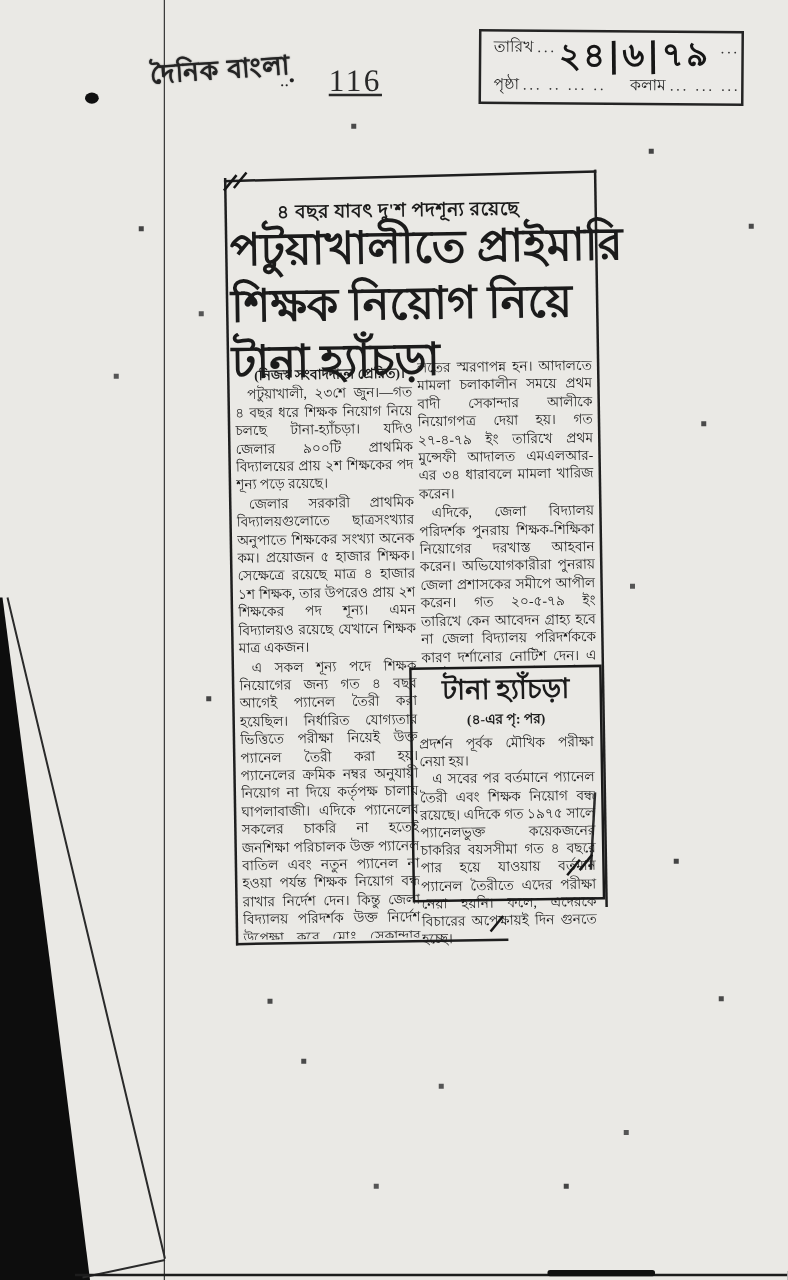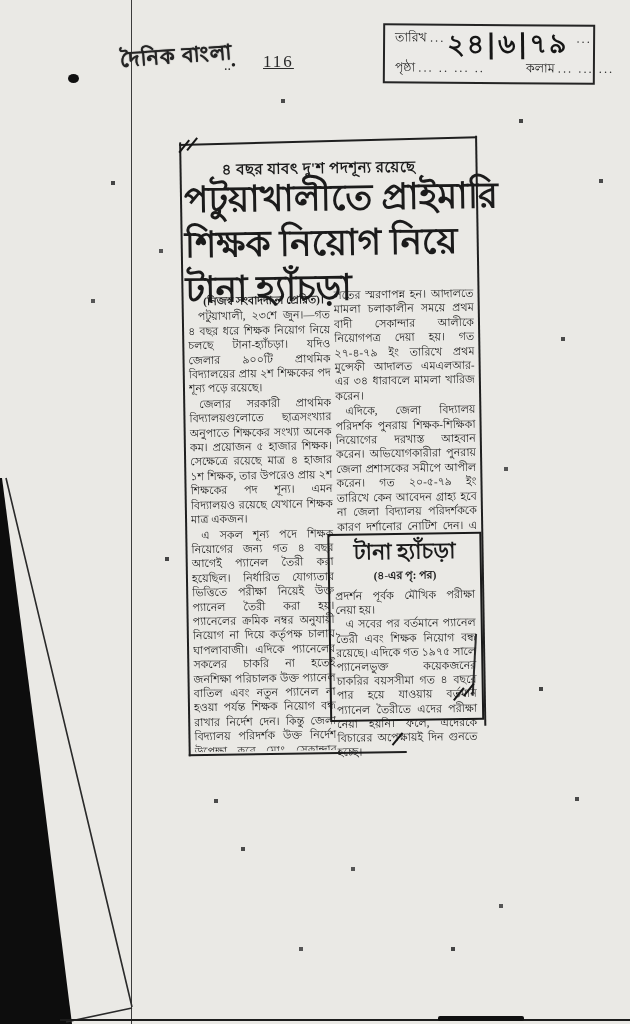--- a/index.html
+++ b/index.html
@@ -10,37 +10,37 @@
     color:#1b1b1b;
   }
   
   .margin-line{position:absolute;left:131px;top:0;width:1px;height:1024px;background:#3c3c3c;}
   
   .stamp{
     position:absolute;left:120px;top:40px;transform:rotate(-4deg);
     font-size:21px;font-weight:bold;color:#242424;letter-spacing:1px;
     text-shadow:0 0 1px #3a3a3a;white-space:nowrap;
   }
-  .page-num{position:absolute;left:263px;top:52px;font-size:17px;color:#2a2a2a;letter-spacing:2px;text-decoration:underline;}
+  .page-num{position:absolute;left:263px;top:52px;font-size:25px;color:#2a2a2a;letter-spacing:2px;text-decoration:underline;}
   .ink-dot{position:absolute;left:68px;top:74px;width:11px;height:9px;background:#101010;border-radius:50%;}
   .small-dots{position:absolute;left:224px;top:58px;font-size:14px;color:#222;}
   
   .date-box{
     position:absolute;left:383px;top:24px;width:212px;height:60px;
     border:2px solid #242424;transform:rotate(.4deg);box-sizing:border-box;
     padding:3px 8px 2px 10px;background:rgba(255,255,255,.08);
   }
   .date-row{position:relative;height:30px;font-size:12.5px;white-space:nowrap;}
   .leader{letter-spacing:2px;color:#333;}
   .date-value{
     position:absolute;left:52px;top:-6px;font-size:27px;font-weight:bold;
     font-family:"DejaVu Sans",sans-serif;transform:rotate(-1deg);
     letter-spacing:2px;color:#161616;
   }
-  .col-label{margin-left:38px;font-family:Liberation Mono, monospace;}
+  .col-label{margin-left:16px;font-family:Liberation Mono, monospace;}
   
   .clipping{position:absolute;left:184px;top:136px;width:298px;height:632px;transform:rotate(-0.9deg);}
   .clip-edge{position:absolute;background:#1f1f1f;}
   .edge-top{left:0;top:4px;width:298px;height:2px;transform:rotate(-0.6deg);}
   .edge-left{left:0;top:4px;width:2px;height:614px;}
   .edge-right{right:0;top:2px;width:2px;height:590px;}
   .edge-bottom-left-piece{left:0;top:616px;width:218px;height:2px;}
   .kicker{
     position:absolute;left:8px;top:20px;width:262px;text-align:center;
     font-size:15px;font-weight:bold;letter-spacing:.5px;

